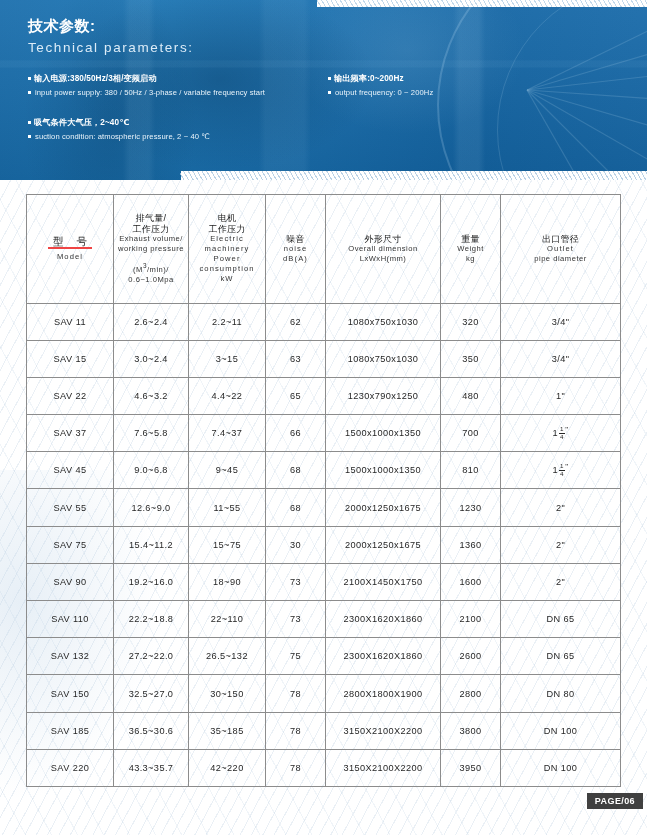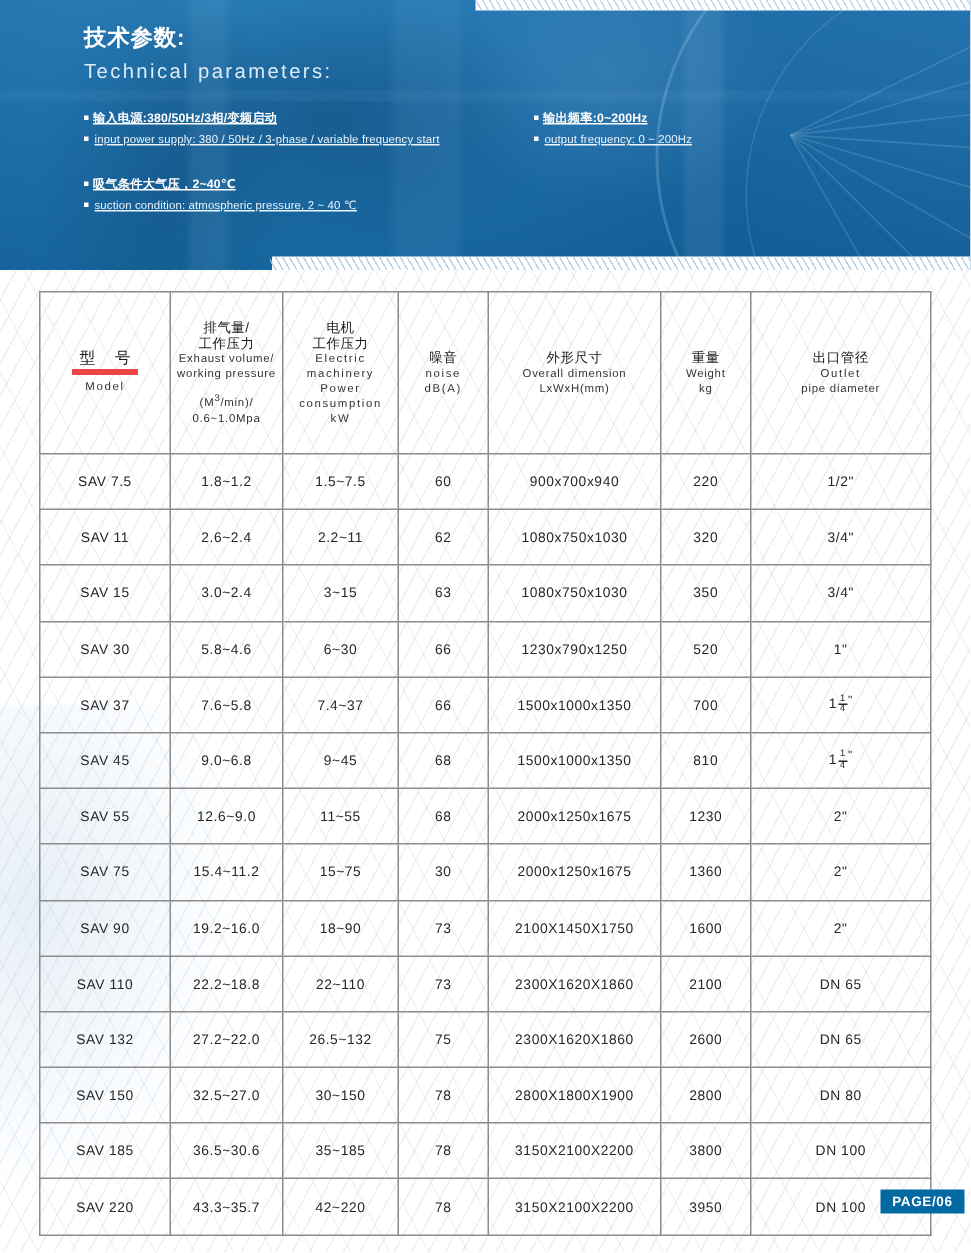--- a/index.html
+++ b/index.html
@@ -126,21 +126,21 @@
   .bottom-hatch-lines {
     position: absolute;
     left: 180px; bottom: 0;
     width: 467px; height: 9px;
     z-index: 6;
     background: repeating-linear-gradient(60deg,
       rgba(255,255,255,0) 0 3px,
       rgba(170,200,225,0.8) 3px 4px);
   }
 
-  .banner-inner { position: relative; z-index: 3; padding: 16px 12px 0 28px; margin-left: 28px; }
+  .banner-inner { position: relative; z-index: 3; padding: 16px 12px 0 28px; }
 
   .title-cn {
     color: #ffffff;
     font-size: 15px;
     font-weight: bold;
     letter-spacing: .5px;
     line-height: 20px;
   }
   .title-en {
     color: #dcecf8;
@@ -156,21 +156,20 @@
     margin-top: 13px;
     row-gap: 16px;
   }
   .bullet-block { padding-right: 4px; }
   .bullet-line {
     color: #ffffff;
     font-size: 7.6px;
     line-height: 14px;
     white-space: nowrap;
     letter-spacing: .1px;
-    text-decoration: underline;
   }
   .bullet-line.cn { font-size: 8.2px; font-weight: 600; }
   .bullet-line.en { color: #eaf4fb; font-size: 7.6px; }
   .bullet-line .sq {
     display: inline-block;
     width: 3px; height: 3px;
     background: #ffffff;
     margin-right: 3px;
     vertical-align: 1.5px;
   }
@@ -206,21 +205,21 @@
   .h-cn {
     font-size: 9px;
     color: #1a1a1a;
     letter-spacing: .3px;
     display: block;
   }
   .h-cn.model {
     font-size: 10.5px;
     letter-spacing: 5px;
     text-indent: 5px;
-    border-bottom: 4px solid #ef4444;
+    border-bottom: 2px solid #ef4444;
     display: inline-block;
     padding-bottom: 1px;
     margin-bottom: 3px;
   }
   .h-en {
     font-size: 7.6px;
     color: #333;
     letter-spacing: .5px;
     display: block;
     line-height: 10px;
@@ -253,21 +252,21 @@
   }
   .frac .stack .num { border-bottom: 1px solid #262626; padding: 0 1px; }
   .frac .stack .den { padding: 0 1px; }
   .frac .inch { font-size: 8px; align-self: flex-start; margin-left: .5px; }
 
   
   .page-badge {
     position: absolute;
     right: 4px;
     top: 793px;
-    background: #0369a1;
+    background: #404040;
     color: #ffffff;
     font-size: 9px;
     font-weight: bold;
     letter-spacing: .4px;
     padding: 3px 8px 3px 8px;
     z-index: 3;
   }
 </style>
 </head>
 <body>
@@ -374,53 +373,44 @@
         </th>
         <th>
           <span class="h-cn">出口管径</span>
           <span class="h-en sp">Outlet</span>
           <span class="h-en">pipe diameter</span>
         </th>
       </tr>
     </thead>
     <tbody id="spec-body">
         <tr>
-          <td class="model-cell">SAV 7.5</td>
-          <td class="">1.8~1.2</td>
-          <td class="">1.5~7.5</td>
-          <td class="">60</td>
-          <td class="">900x700x940</td>
-          <td class="">220</td>
-          <td>1/2"</td>
-        </tr>
-        <tr>
           <td class="model-cell">SAV 11</td>
           <td class="">2.6~2.4</td>
           <td class="">2.2~11</td>
           <td class="">62</td>
           <td class="">1080x750x1030</td>
           <td class="">320</td>
           <td>3/4"</td>
         </tr>
         <tr>
           <td class="model-cell">SAV 15</td>
           <td class="">3.0~2.4</td>
           <td class="">3~15</td>
           <td class="">63</td>
           <td class="">1080x750x1030</td>
           <td class="">350</td>
           <td>3/4"</td>
         </tr>
         <tr>
-          <td class="model-cell">SAV 30</td>
-          <td class="">5.8~4.6</td>
-          <td class="">6~30</td>
-          <td class="">66</td>
+          <td class="model-cell">SAV 22</td>
+          <td class="">4.6~3.2</td>
+          <td class="">4.4~22</td>
+          <td class="">65</td>
           <td class="">1230x790x1250</td>
-          <td class="">520</td>
+          <td class="">480</td>
           <td>1"</td>
         </tr>
         <tr>
           <td class="model-cell">SAV 37</td>
           <td class="">7.6~5.8</td>
           <td class="">7.4~37</td>
           <td class="">66</td>
           <td class="">1500x1000x1350</td>
           <td class="">700</td>
           <td><span class="frac">

